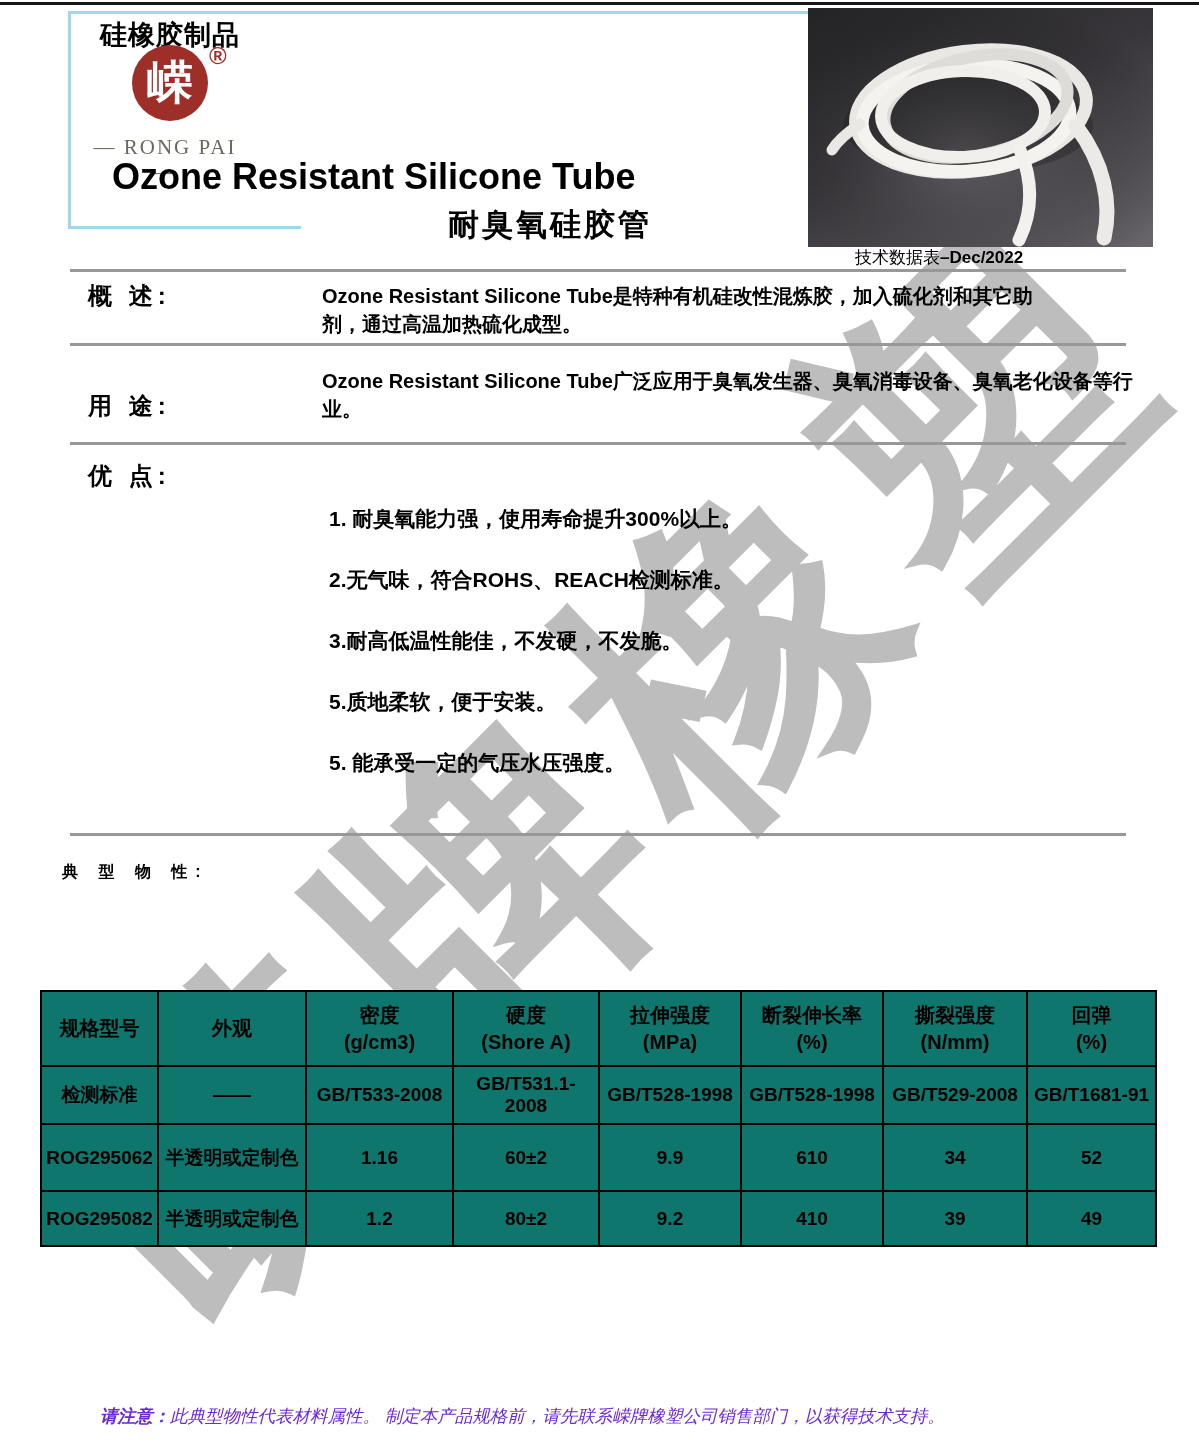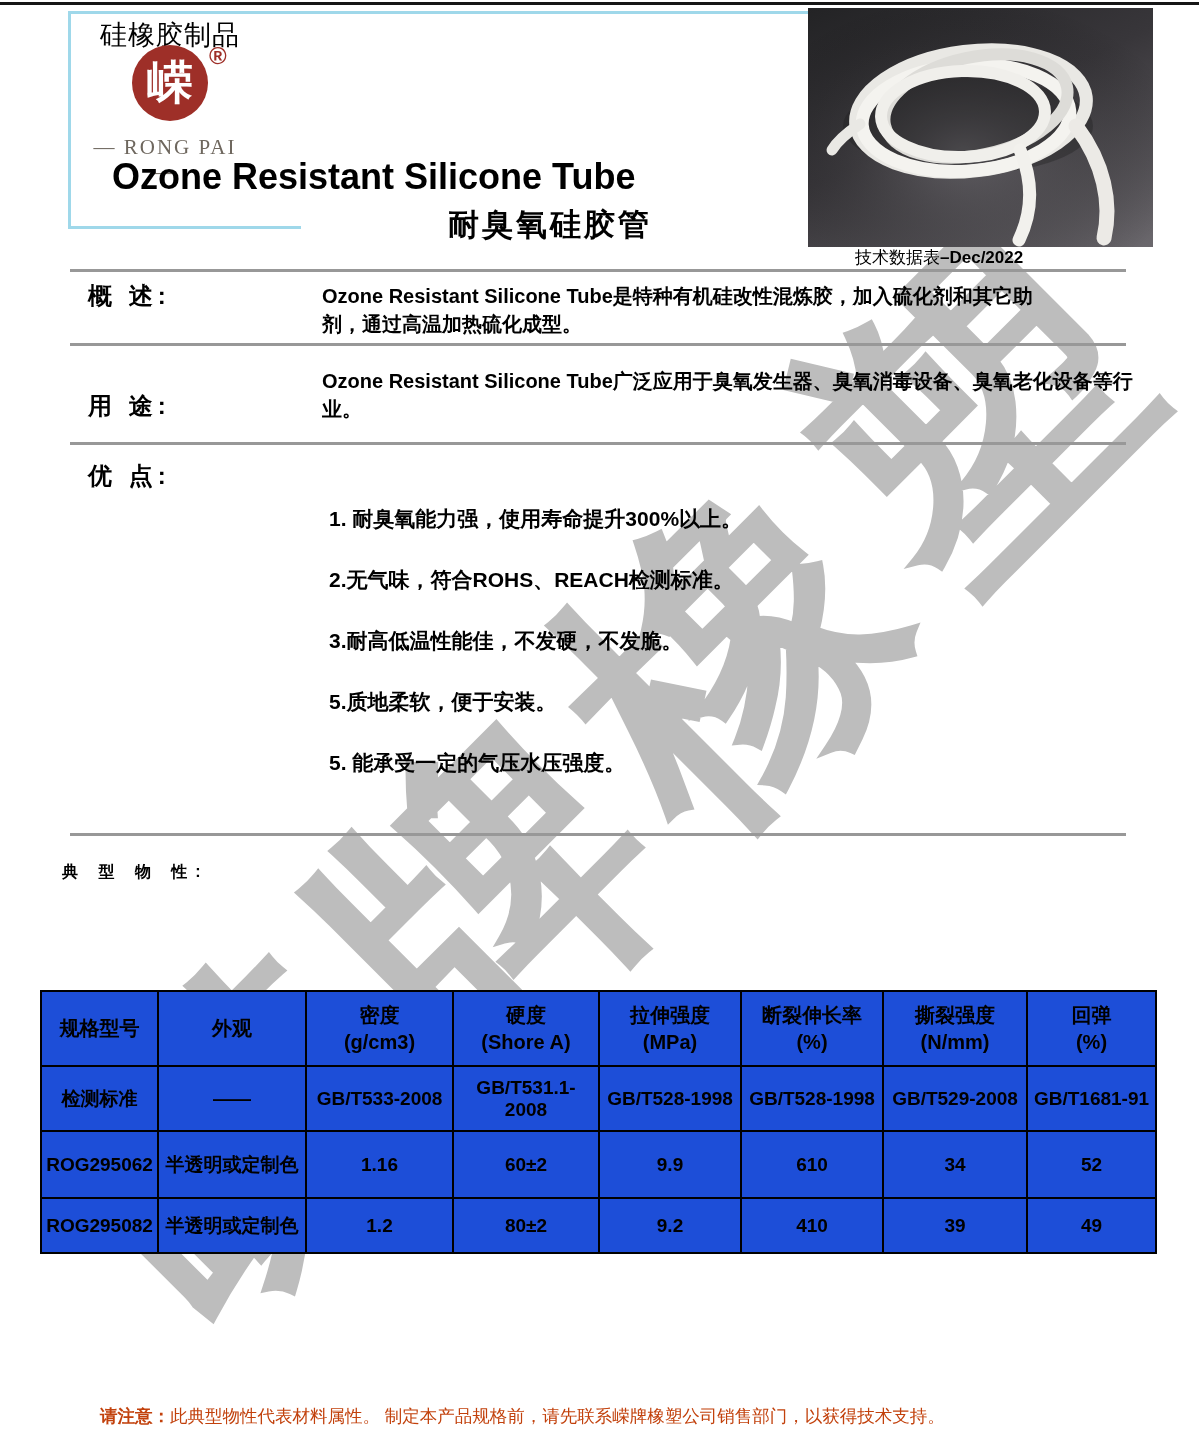--- a/index.html
+++ b/index.html
@@ -12,21 +12,21 @@
   .abs { position:absolute; }
   .z2 { z-index:2; }
 
   
   .top-rule   { left:0; top:2px; width:1199px; height:3px; background:#161616; z-index:2; }
   .cyan-h-top { left:68px; top:11px;  width:740px; height:3px; background:#9fd8ea; z-index:2; }
   .cyan-v     { left:68px; top:11px;  width:3px;  height:218px; background:#9fd8ea; z-index:2; }
   .cyan-h-bot { left:68px; top:226px; width:233px; height:3px; background:#9fd8ea; z-index:2; }
 
   
-  .brand-label { left:100px; top:17px; font-size:27px; font-weight:normal; letter-spacing:1px; }
+  .brand-label { left:100px; top:17px; font-size:27px; font-weight:bold; letter-spacing:1px; }
   .logo-circle {
     left:132px; top:45px; width:76px; height:76px; border-radius:50%;
     background:#9e2f28; color:#fff; display:flex; align-items:center; justify-content:center;
     font-size:46px; font-weight:bold;
   }
   .reg-mark { left:209px; top:42px; font-size:24px; color:#9e2f28; font-weight:bold; }
   .rongpai {
     left:85px; top:135px; width:160px; text-align:center;
     font-family:"Liberation Serif", serif; font-size:21px; letter-spacing:2px; color:#6e675e;
   }
@@ -54,37 +54,37 @@
   .sec-label { left:88px; font-size:24px; font-weight:bold; letter-spacing:5px; z-index:2; }
   .sec-text  { left:322px; font-size:20px; font-weight:bold; line-height:1.4; z-index:2; }
 
   .adv-list { left:313px; top:505px; z-index:2;margin-left:16px; }
   .adv-item { font-size:21px; font-weight:bold; margin-bottom:33px; }
 
   .props-label { left:62px; top:862px; font-size:16px; font-weight:bold; letter-spacing:8px; z-index:2; }
 
   
   .spec-table {
-    left:40px; top:990px; z-index:2; border-collapse:collapse; background:#1d4ed8;
+    left:40px; top:990px; z-index:2; border-collapse:collapse; background:#0f766e;
     table-layout:fixed; width:1115px;
   }
   .spec-table th, .spec-table td {
     border:2px solid #000; text-align:center; vertical-align:middle;
     font-weight:bold; padding:0 2px; overflow:hidden;
   }
   .spec-table th { font-size:20px; line-height:1.35; }
   .spec-table td { font-size:19px; }
   .hrow  { height:75px; }
-  .row-0 { height:65px; }
+  .row-0 { height:58px; }
   .row-1 { height:67px; }
   .row-2 { height:55px; }
   .unit-line { font-weight:bold; }
 
   
-  .footer-note { left:100px; top:1404px; font-size:17.5px; color:#c2410c; z-index:2; }
+  .footer-note { left:100px; top:1404px; font-size:17.5px; color:#6d28d9; z-index:2;font-style:italic; }
   .footer-note b { font-weight:bold; }
 </style>
 </head>
 <body>
 
 <div class="page">
 
   <div class="abs top-rule"></div>
   <div class="abs cyan-h-top"></div>
   <div class="abs cyan-v"></div>

